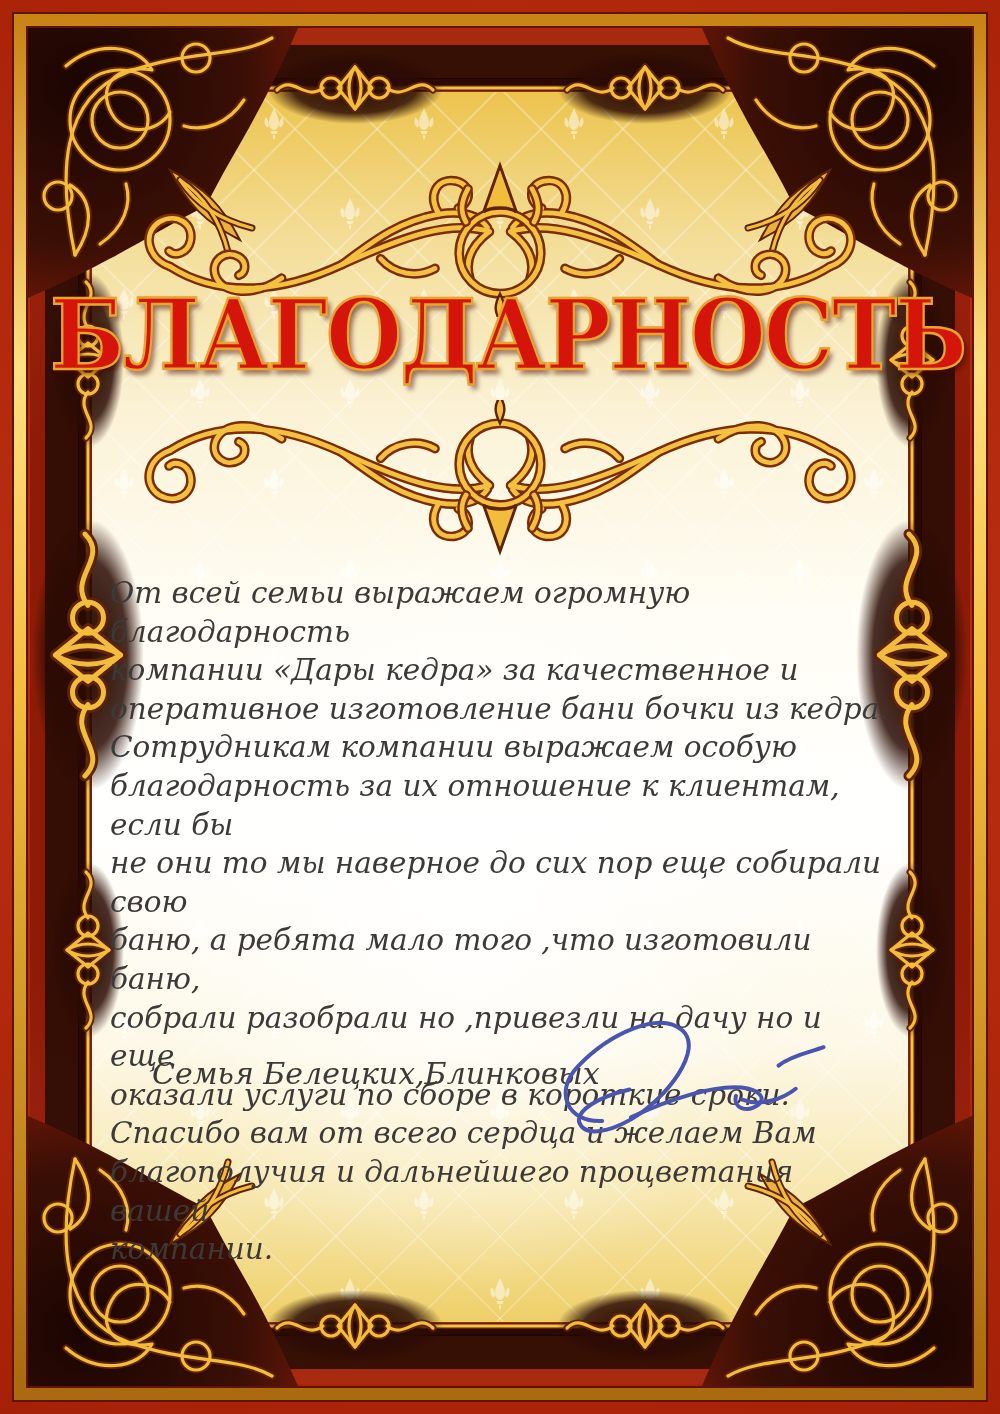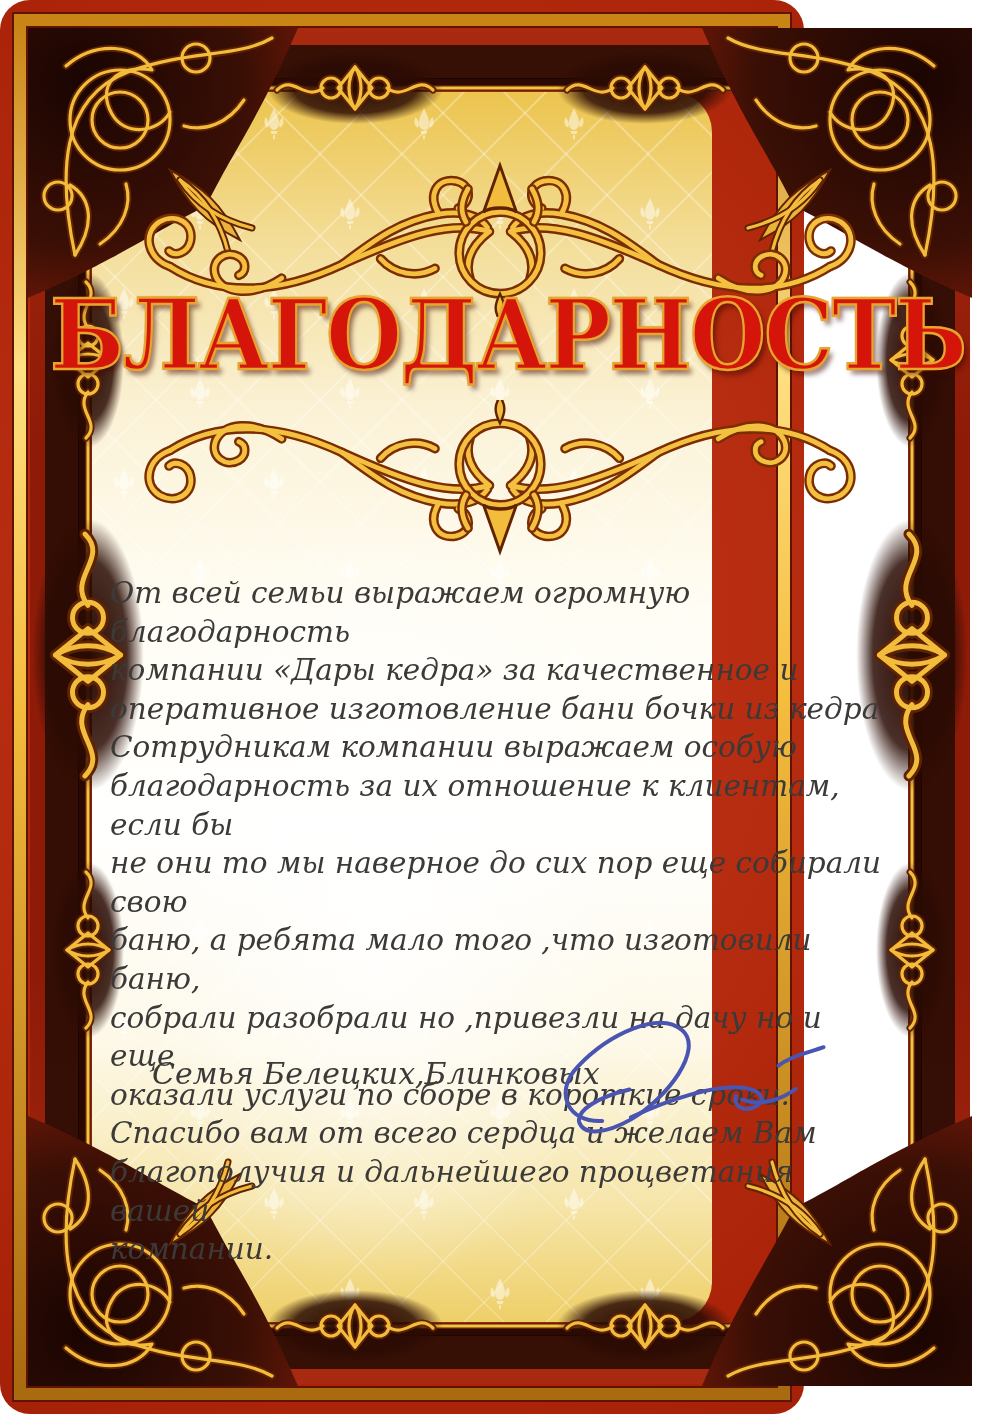--- a/index.html
+++ b/index.html
@@ -1,18 +1,18 @@
 <!DOCTYPE html>
 <html><head>
 <meta charset="utf-8">
 <style>
   html,body{margin:0;padding:0;}
   body{width:1000px;height:1414px;overflow:hidden;font-family:"DejaVu Serif",serif;}
-  .page{position:relative;width:804px;height:1414px;
-    background:radial-gradient(140% 100% at 50% 45%, #c8391b 0%, #ab2409 55%, #8c1604 100%);border-radius:30px;}
+  .page{position:relative;width:1000px;height:1414px;
+    background:radial-gradient(140% 100% at 50% 45%, #c8391b 0%, #ab2409 55%, #8c1604 100%);}
   .layer{position:absolute;left:0;top:0;width:1000px;height:1414px;}
   .gold-frame{position:absolute;inset:14px;border:12px solid #e3a62c;
     border-image:linear-gradient(180deg,#c98416 0%,#ffdf82 25%,#f3bc3c 50%,#a96a10 100%) 1;
     box-shadow:0 0 0 2px #5f1403, inset 0 0 0 2px #5f1403; z-index:2;}
   .band{z-index:1;}
   .interior{position:absolute;inset:92px;border-radius:40px;z-index:3;
     background:
       radial-gradient(60% 45% at 46% 66%, rgba(255,255,255,.95) 0%, rgba(255,255,255,0) 70%),
       linear-gradient(180deg,#ecc44e 0%,#f3dd97 12%,#fbf2d6 26%,#fffdf4 42%,#fffffe 60%,#fdf8e6 78%,#f6e6ac 90%,#eecf68 100%);}
   .lattice{position:absolute;inset:0;border-radius:40px;

